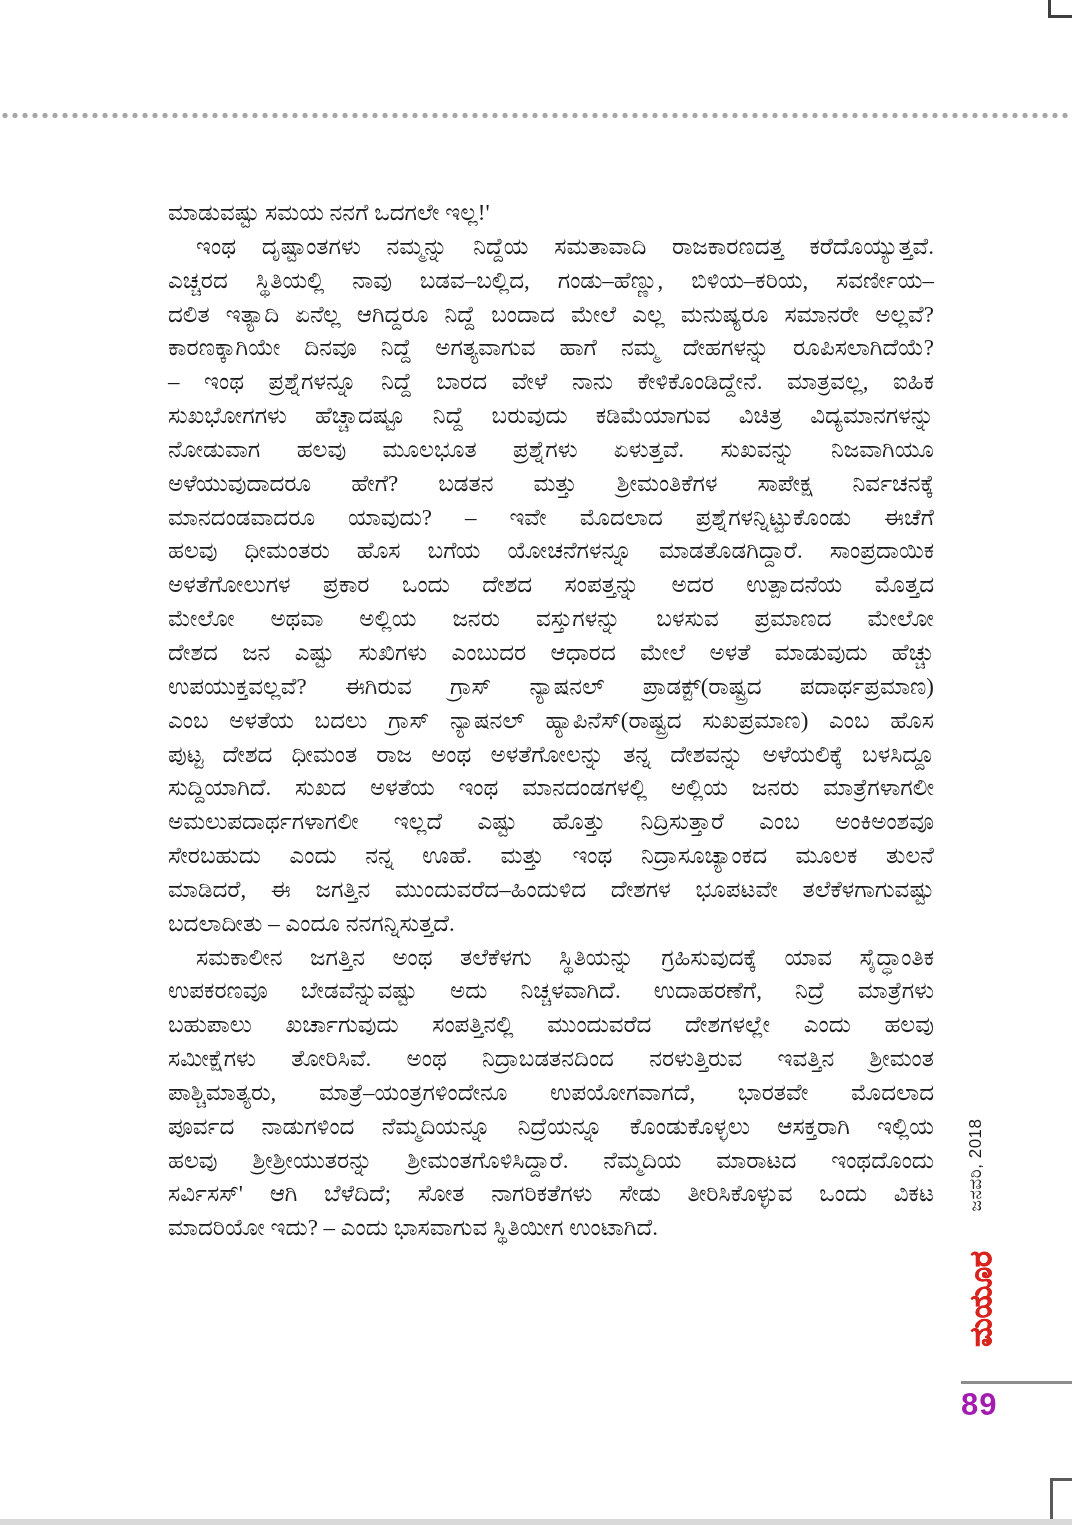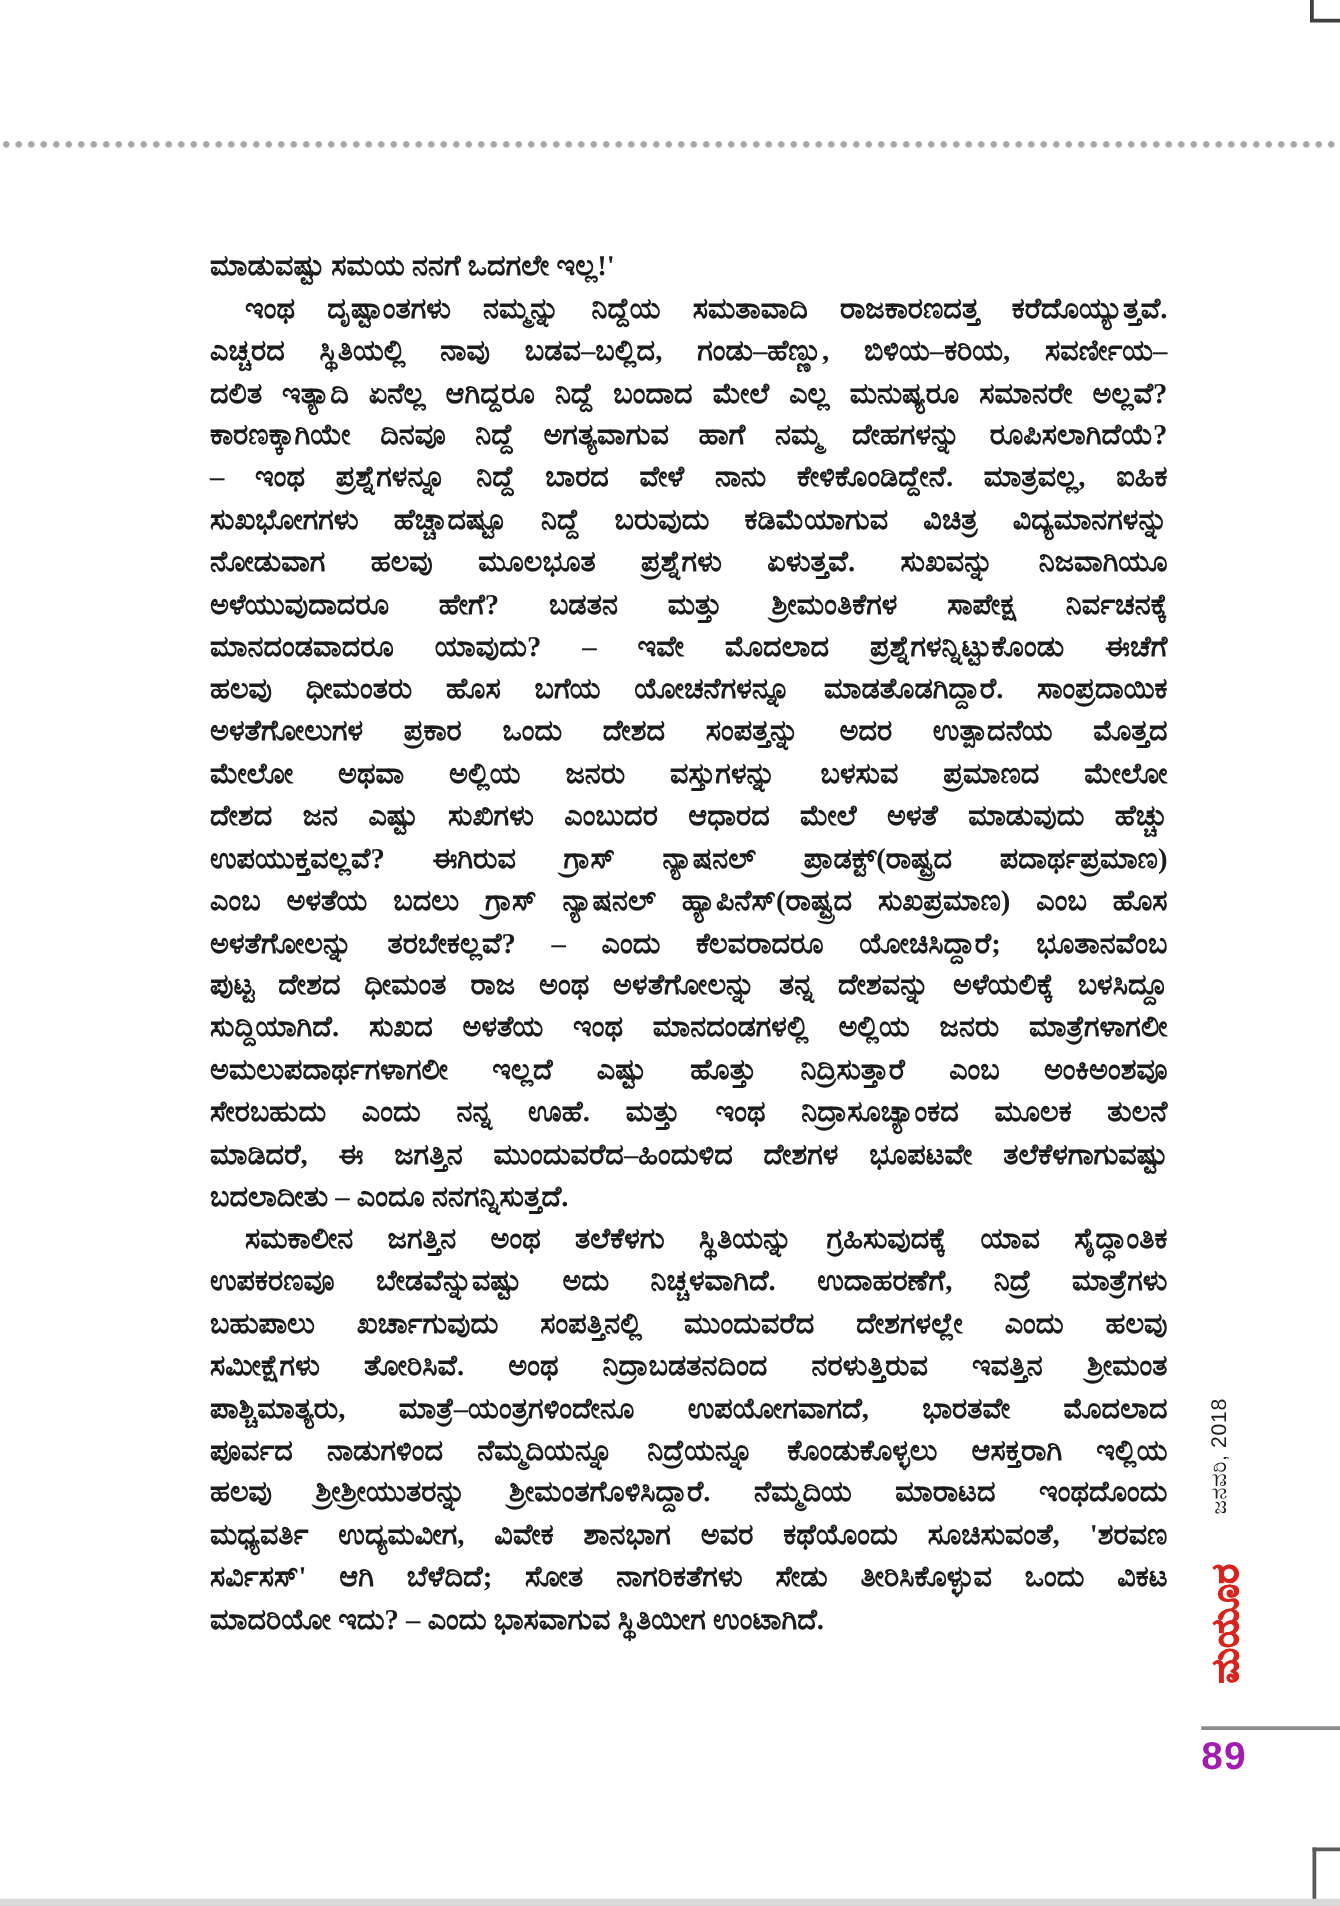--- a/index.html
+++ b/index.html
@@ -53,21 +53,20 @@
     font-size: 23px;
     line-height: 33.85px;
     font-weight: 500;
   }
   .text-line {
     text-align: justify;
     text-align-last: justify;
     white-space: normal;
     height: 33.85px;
     overflow: visible;
-    font-weight: bold;
   }
   .text-line.last { text-align-last: left; }
   .text-line.indent { text-indent: 28px; }
 
   
   .issue-date {
     position: absolute;
     left: 905px; top: 1152px;
     width: 142px; height: 26px;
     transform: rotate(-90deg);
@@ -126,35 +125,33 @@
     <div class="text-line">ಸುಖಭೋಗಗಳು ಹೆಚ್ಚಾದಷ್ಟೂ ನಿದ್ದೆ ಬರುವುದು ಕಡಿಮೆಯಾಗುವ ವಿಚಿತ್ರ ವಿದ್ಯಮಾನಗಳನ್ನು</div>
     <div class="text-line">ನೋಡುವಾಗ ಹಲವು ಮೂಲಭೂತ ಪ್ರಶ್ನೆಗಳು ಏಳುತ್ತವೆ. ಸುಖವನ್ನು ನಿಜವಾಗಿಯೂ</div>
     <div class="text-line">ಅಳೆಯುವುದಾದರೂ ಹೇಗೆ? ಬಡತನ ಮತ್ತು ಶ್ರೀಮಂತಿಕೆಗಳ ಸಾಪೇಕ್ಷ ನಿರ್ವಚನಕ್ಕೆ</div>
     <div class="text-line">ಮಾನದಂಡವಾದರೂ ಯಾವುದು? – ಇವೇ ಮೊದಲಾದ ಪ್ರಶ್ನೆಗಳನ್ನಿಟ್ಟುಕೊಂಡು ಈಚೆಗೆ</div>
     <div class="text-line">ಹಲವು ಧೀಮಂತರು ಹೊಸ ಬಗೆಯ ಯೋಚನೆಗಳನ್ನೂ ಮಾಡತೊಡಗಿದ್ದಾರೆ. ಸಾಂಪ್ರದಾಯಿಕ</div>
     <div class="text-line">ಅಳತೆಗೋಲುಗಳ ಪ್ರಕಾರ ಒಂದು ದೇಶದ ಸಂಪತ್ತನ್ನು ಅದರ ಉತ್ಪಾದನೆಯ ಮೊತ್ತದ</div>
     <div class="text-line">ಮೇಲೋ ಅಥವಾ ಅಲ್ಲಿಯ ಜನರು ವಸ್ತುಗಳನ್ನು ಬಳಸುವ ಪ್ರಮಾಣದ ಮೇಲೋ</div>
     <div class="text-line">ದೇಶದ ಜನ ಎಷ್ಟು ಸುಖಿಗಳು ಎಂಬುದರ ಆಧಾರದ ಮೇಲೆ ಅಳತೆ ಮಾಡುವುದು ಹೆಚ್ಚು</div>
     <div class="text-line">ಉಪಯುಕ್ತವಲ್ಲವೆ? ಈಗಿರುವ ಗ್ರಾಸ್ ನ್ಯಾಷನಲ್ ಪ್ರಾಡಕ್ಟ್‌(ರಾಷ್ಟ್ರದ ಪದಾರ್ಥಪ್ರಮಾಣ)</div>
     <div class="text-line">ಎಂಬ ಅಳತೆಯ ಬದಲು ಗ್ರಾಸ್ ನ್ಯಾಷನಲ್ ಹ್ಯಾಪಿನೆಸ್(ರಾಷ್ಟ್ರದ ಸುಖಪ್ರಮಾಣ) ಎಂಬ ಹೊಸ</div>
-    <div class="text-line">ಅಳತೆಗೋಲನ್ನು ತರಬೇಕಲ್ಲವೆ? – ಎಂದು ಕೆಲವರಾದರೂ ಯೋಚಿಸಿದ್ದಾರೆ; ಭೂತಾನವೆಂಬ</div>
     <div class="text-line">ಪುಟ್ಟ ದೇಶದ ಧೀಮಂತ ರಾಜ ಅಂಥ ಅಳತೆಗೋಲನ್ನು ತನ್ನ ದೇಶವನ್ನು ಅಳೆಯಲಿಕ್ಕೆ ಬಳಸಿದ್ದೂ</div>
     <div class="text-line">ಸುದ್ದಿಯಾಗಿದೆ. ಸುಖದ ಅಳತೆಯ ಇಂಥ ಮಾನದಂಡಗಳಲ್ಲಿ ಅಲ್ಲಿಯ ಜನರು ಮಾತ್ರೆಗಳಾಗಲೀ</div>
     <div class="text-line">ಅಮಲುಪದಾರ್ಥಗಳಾಗಲೀ ಇಲ್ಲದೆ ಎಷ್ಟು ಹೊತ್ತು ನಿದ್ರಿಸುತ್ತಾರೆ ಎಂಬ ಅಂಕಿಅಂಶವೂ</div>
     <div class="text-line">ಸೇರಬಹುದು ಎಂದು ನನ್ನ ಊಹೆ. ಮತ್ತು ಇಂಥ ನಿದ್ರಾಸೂಚ್ಯಾಂಕದ ಮೂಲಕ ತುಲನೆ</div>
     <div class="text-line">ಮಾಡಿದರೆ, ಈ ಜಗತ್ತಿನ ಮುಂದುವರೆದ–ಹಿಂದುಳಿದ ದೇಶಗಳ ಭೂಪಟವೇ ತಲೆಕೆಳಗಾಗುವಷ್ಟು</div>
     <div class="text-line last">ಬದಲಾದೀತು – ಎಂದೂ ನನಗನ್ನಿಸುತ್ತದೆ.</div>
     <div class="text-line indent">ಸಮಕಾಲೀನ ಜಗತ್ತಿನ ಅಂಥ ತಲೆಕೆಳಗು ಸ್ಥಿತಿಯನ್ನು ಗ್ರಹಿಸುವುದಕ್ಕೆ ಯಾವ ಸೈದ್ಧಾಂತಿಕ</div>
     <div class="text-line">ಉಪಕರಣವೂ ಬೇಡವೆನ್ನುವಷ್ಟು ಅದು ನಿಚ್ಚಳವಾಗಿದೆ. ಉದಾಹರಣೆಗೆ, ನಿದ್ರೆ ಮಾತ್ರೆಗಳು</div>
     <div class="text-line">ಬಹುಪಾಲು ಖರ್ಚಾಗುವುದು ಸಂಪತ್ತಿನಲ್ಲಿ ಮುಂದುವರೆದ ದೇಶಗಳಲ್ಲೇ ಎಂದು ಹಲವು</div>
     <div class="text-line">ಸಮೀಕ್ಷೆಗಳು ತೋರಿಸಿವೆ. ಅಂಥ ನಿದ್ರಾಬಡತನದಿಂದ ನರಳುತ್ತಿರುವ ಇವತ್ತಿನ ಶ್ರೀಮಂತ</div>
     <div class="text-line">ಪಾಶ್ಚಿಮಾತ್ಯರು, ಮಾತ್ರೆ–ಯಂತ್ರಗಳಿಂದೇನೂ ಉಪಯೋಗವಾಗದೆ, ಭಾರತವೇ ಮೊದಲಾದ</div>
     <div class="text-line">ಪೂರ್ವದ ನಾಡುಗಳಿಂದ ನೆಮ್ಮದಿಯನ್ನೂ ನಿದ್ರೆಯನ್ನೂ ಕೊಂಡುಕೊಳ್ಳಲು ಆಸಕ್ತರಾಗಿ ಇಲ್ಲಿಯ</div>
     <div class="text-line">ಹಲವು ಶ್ರೀಶ್ರೀಯುತರನ್ನು ಶ್ರೀಮಂತಗೊಳಿಸಿದ್ದಾರೆ. ನೆಮ್ಮದಿಯ ಮಾರಾಟದ ಇಂಥದೊಂದು</div>
-    <div class="text-line">ಮಧ್ಯವರ್ತಿ ಉದ್ಯಮವೀಗ, ವಿವೇಕ ಶಾನಭಾಗ ಅವರ ಕಥೆಯೊಂದು ಸೂಚಿಸುವಂತೆ, 'ಶರವಣ</div>
     <div class="text-line">ಸರ್ವಿಸಸ್' ಆಗಿ ಬೆಳೆದಿದೆ; ಸೋತ ನಾಗರಿಕತೆಗಳು ಸೇಡು ತೀರಿಸಿಕೊಳ್ಳುವ ಒಂದು ವಿಕಟ</div>
     <div class="text-line last">ಮಾದರಿಯೋ ಇದು? – ಎಂದು ಭಾಸವಾಗುವ ಸ್ಥಿತಿಯೀಗ ಉಂಟಾಗಿದೆ.</div>
   </div>
 
 <div class="issue-date">ಜನವರಿ, 2018</div>
 
 <div class="magazine-title">ಮಯೂರ</div>
 
 <div class="page-rule"></div>
 

